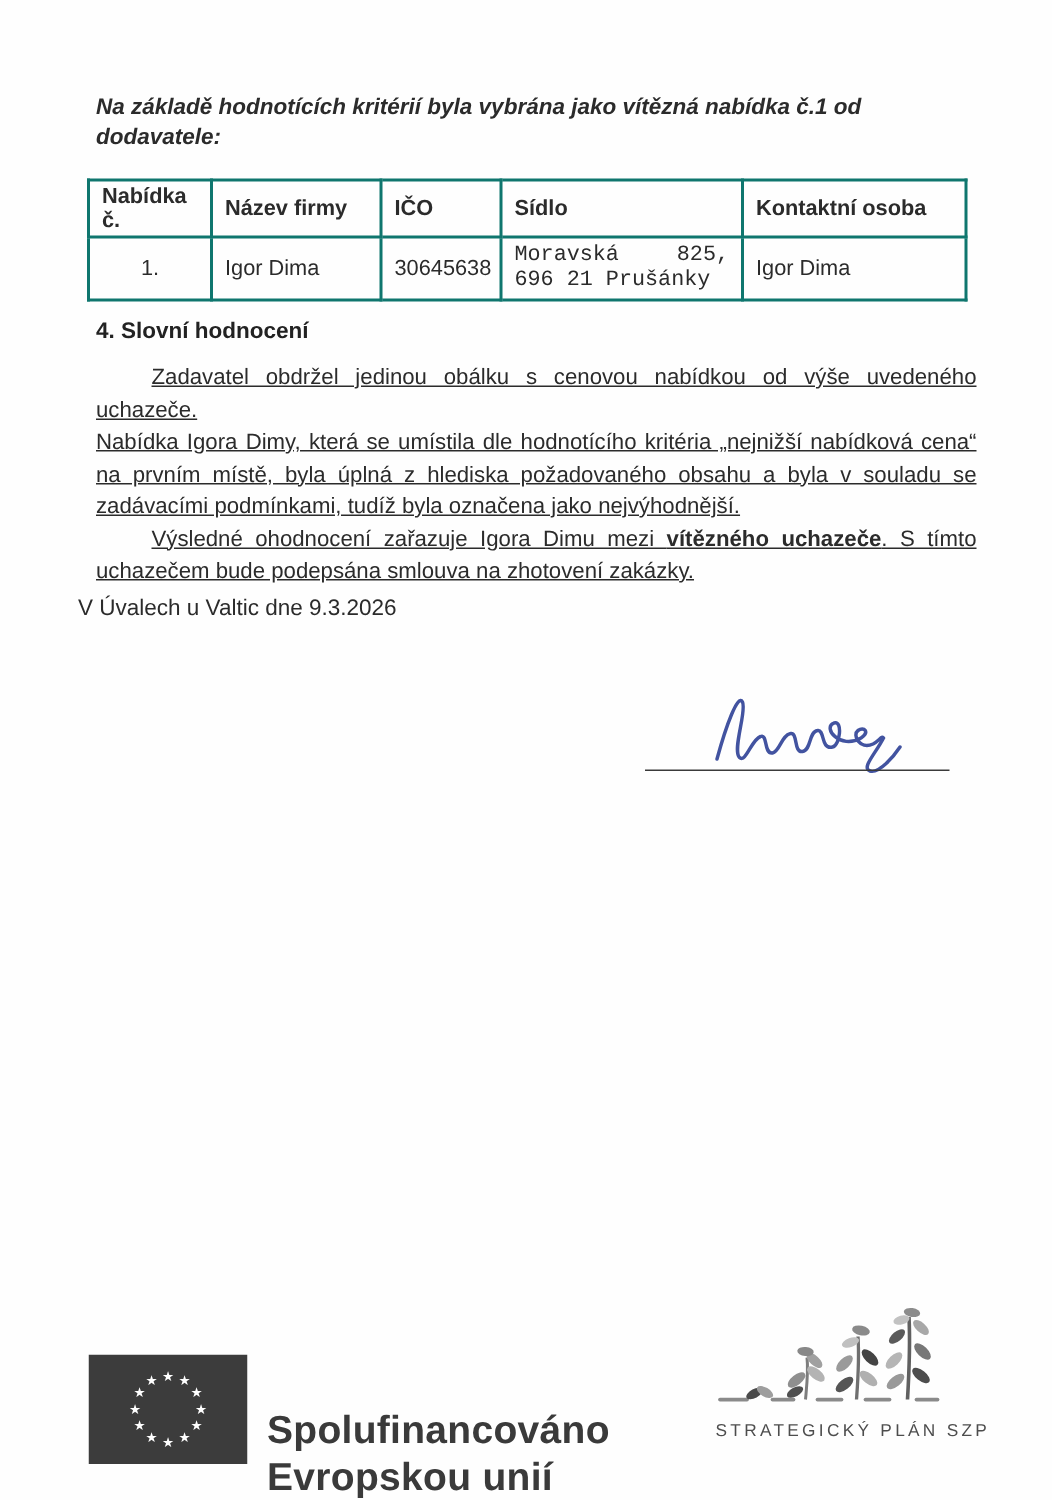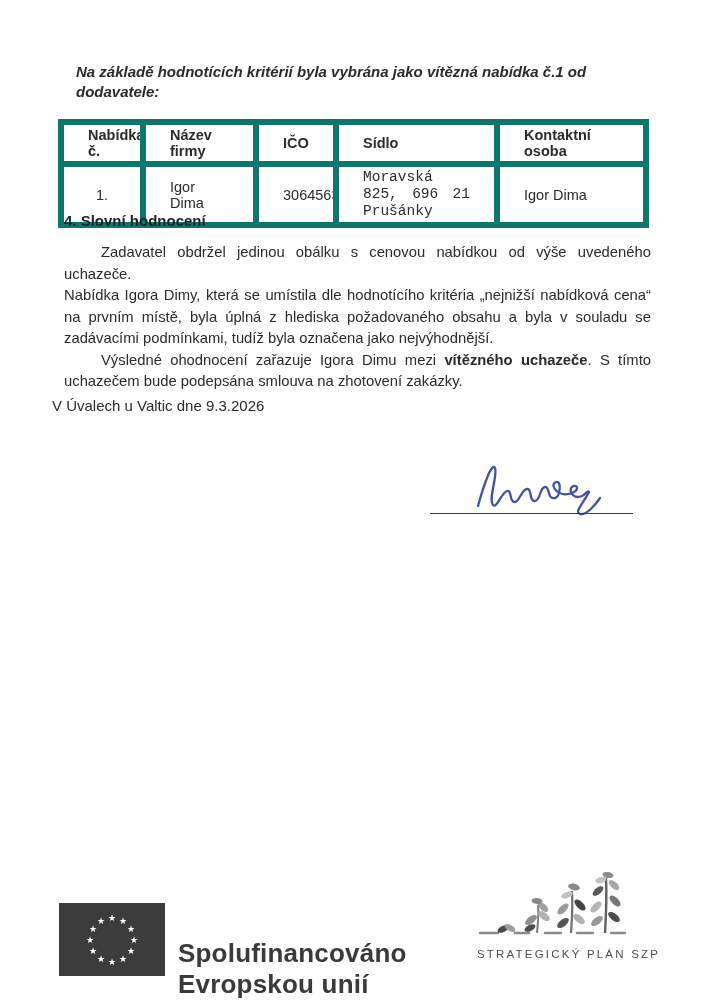--- a/index.html
+++ b/index.html
@@ -5,44 +5,43 @@
   html,body { margin:0; padding:0; background:#ffffff; }
   .page {
     position:relative; width:701px; height:1000px; margin:0 auto;
     background:#fefefe; overflow:hidden;
     font-family:"Liberation Sans", sans-serif; color:#262626;
   }
   .intro {
     position:absolute; left:64px; top:62px; width:552px;
     font-size:15px; line-height:19.5px; font-weight:bold; font-style:italic;
     color:#2b2b2b;
-    margin-left:12px;
   }
   table.offers {
     position:absolute; left:58px; top:119px; width:585px;
     border-collapse:collapse; table-layout:fixed;
     font-size:14.5px; color:#2b2b2b;
   }
   table.offers th, table.offers td {
-    border:6px solid #0f766e; padding:2px 24px; vertical-align:middle;
+    border:2px solid #0f766e; padding:2px 8px; vertical-align:middle;
     overflow:hidden;
   }
   table.offers th { font-weight:bold; text-align:left; height:22px; }
   table.offers td { height:36px; }
   .c-center { text-align:center; }
   td.addr { text-align:justify; line-height:17px;font-family:Liberation Mono, monospace; }
   .section-title {
     position:absolute; left:64px; top:212px;
     font-size:15px; font-weight:bold; color:#222;text-align:right;
   }
   .bodytext {
     position:absolute; left:64px; top:242px; width:587px;
     font-size:14.8px; line-height:21.5px; text-align:justify; color:#2b2b2b;
   }
-  .bodytext p { margin:0; }
+  .bodytext p { margin:0;text-decoration:underline; }
   .bodytext p.indent { text-indent:37px; }
   .dateline { position:absolute; left:52px; top:397px; font-size:15px; color:#2b2b2b; }
   .signature { position:absolute; left:430px; top:460px; width:205px; height:80px; }
   .sig-scribble { position:absolute; left:42px; top:-4px; }
   .sig-line { position:absolute; left:0; top:53px; width:203px; border-top:1.5px solid #3a3a3a; }
   .sig-name { position:absolute; left:0; top:57px; width:203px; text-align:center; font-size:15px; color:#2b2b2b; }
   .eu-flag { position:absolute; left:59px; top:903px; width:106px; height:73px; }
   .eu-text {
     position:absolute; left:178px; top:938px;
     font-size:26px; line-height:31px; font-weight:bold; color:#3a3a3a; letter-spacing:0.2px;

